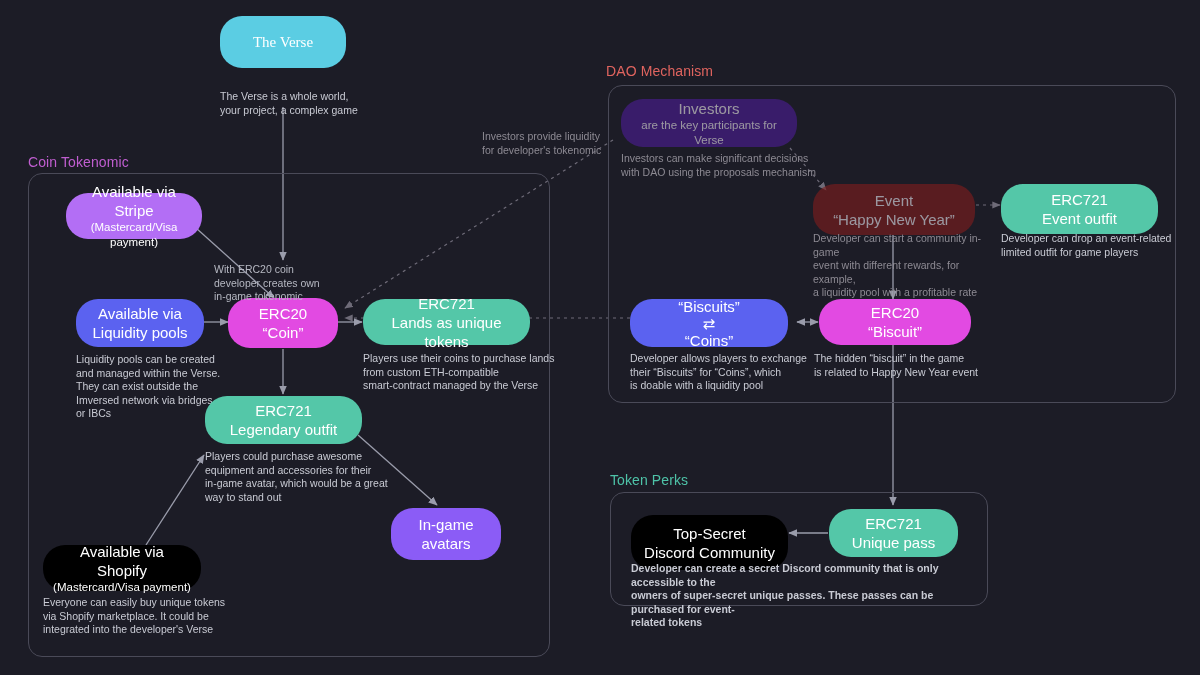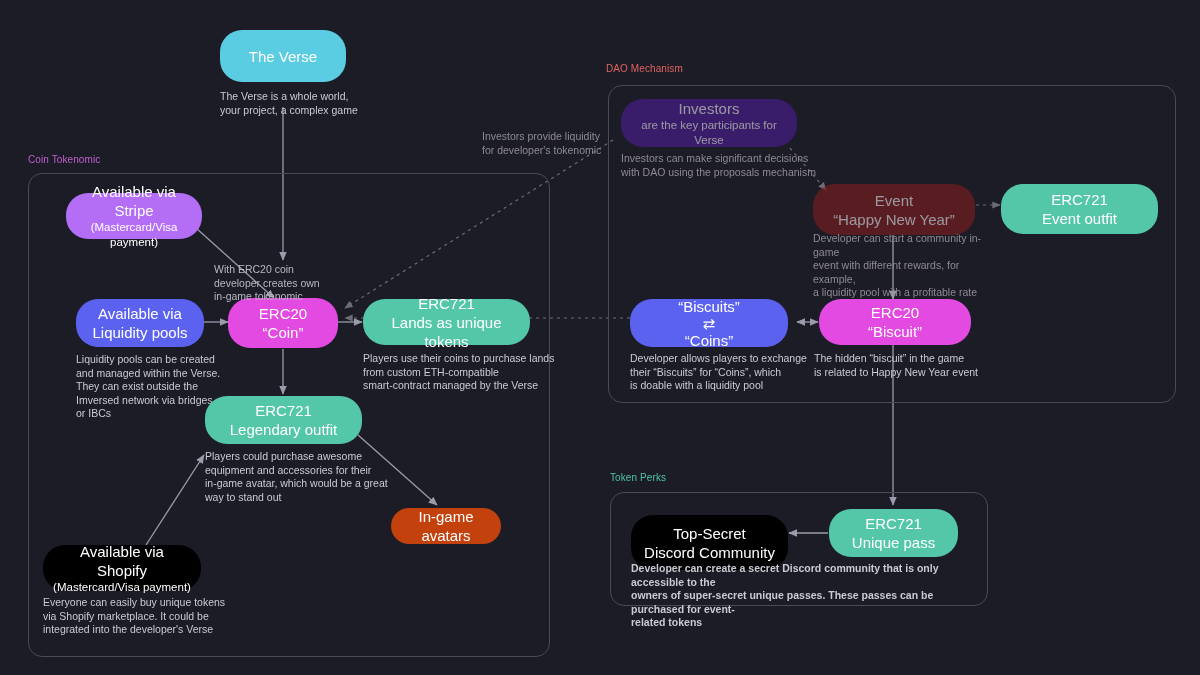--- a/index.html
+++ b/index.html
@@ -13,21 +13,21 @@
 
   svg#wires { position: absolute; inset: 0; width: 1200px; height: 675px; pointer-events: none; }
 
   .frame {
     position: absolute;
     border: 1px solid #4a4a58;
     border-radius: 14px;
   }
   .section-label {
     position: absolute;
-    font-size: 10px;
+    font-size: 14px;
     letter-spacing: .1px;
     white-space: nowrap;
   }
 
   .node {
     position: absolute;
     border-radius: 22px;
     display: flex;
     flex-direction: column;
     align-items: center;
@@ -107,21 +107,21 @@
   </svg>
 
   <div class="frame" style="left:28px; top:173px; width:522px; height:484px;"></div>
   <div class="frame" style="left:608px; top:85px; width:568px; height:318px;"></div>
   <div class="frame" style="left:610px; top:492px; width:378px; height:114px;"></div>
 
   <div class="section-label" style="left:28px; top:154px; color:#c05ed0;">Coin Tokenomic</div>
   <div class="section-label" style="left:606px; top:63px; color:#e0645f;">DAO Mechanism</div>
   <div class="section-label" style="left:610px; top:472px; color:#4ec3a8;">Token Perks</div>
 
-  <div class="node" style="left:220px; top:30px; width:126px; height:52px; background:#5bcde3;">
+  <div class="node" style="left:220px; top:16px; width:126px; height:52px; background:#5bcde3;font-family:Liberation Serif, serif;">
     <div class="t1">The Verse</div>
   </div>
   <div class="caption" style="left:220px; top:90px; width:200px;">The Verse is a whole world,
 your project, a complex game</div>
 
   <div class="node" style="left:66px; top:193px; width:136px; height:46px; background:#b36ef5;">
     <div class="t1">Available via Stripe</div>
     <div class="t2">(Mastercard/Visa payment)</div>
   </div>
 
@@ -153,21 +153,21 @@
 
   <div class="node" style="left:205px; top:396px; width:157px; height:48px; background:#54c7a8;">
     <div class="t1">ERC721</div>
     <div class="t1">Legendary outfit</div>
   </div>
   <div class="caption" style="left:205px; top:450px; width:210px;">Players could purchase awesome
 equipment and accessories for their
 in-game avatar, which would be a great
 way to stand out</div>
 
-  <div class="node" style="left:391px; top:508px; width:110px; height:36px; background:#c2410c;">
+  <div class="node" style="left:391px; top:508px; width:110px; height:52px; background:#8b5cf6;">
     <div class="t1">In-game</div>
     <div class="t1">avatars</div>
   </div>
 
   <div class="node" style="left:43px; top:545px; width:158px; height:46px; background:#000000;">
     <div class="t1">Available via Shopify</div>
     <div class="t2">(Mastercard/Visa payment)</div>
   </div>
   <div class="caption" style="left:43px; top:596px; width:200px;">Everyone can easily buy unique tokens
 via Shopify marketplace. It could be
@@ -188,20 +188,22 @@
     <div class="t1">“Happy New Year”</div>
   </div>
   <div class="caption faded" style="left:813px; top:232px; width:180px;">Developer can start a community in-game
 event with different rewards, for example,
 a liquidity pool with a profitable rate</div>
 
   <div class="node" style="left:1001px; top:184px; width:157px; height:50px; background:#54c7a8;">
     <div class="t1">ERC721</div>
     <div class="t1">Event outfit</div>
   </div>
+  <div class="caption" style="left:1001px; top:232px; width:180px;">Developer can drop an event-related
+limited outfit for game players</div>
 
   <div class="node" style="left:630px; top:299px; width:158px; height:48px; background:#5b62f0;">
     <div class="t1">“Biscuits”</div>
     <div class="swap-glyph">⇄</div>
     <div class="t1">“Coins”</div>
   </div>
   <div class="caption" style="left:630px; top:352px; width:210px;">Developer allows players to exchange
 their “Biscuits” for “Coins”, which
 is doable with a liquidity pool</div>
 

